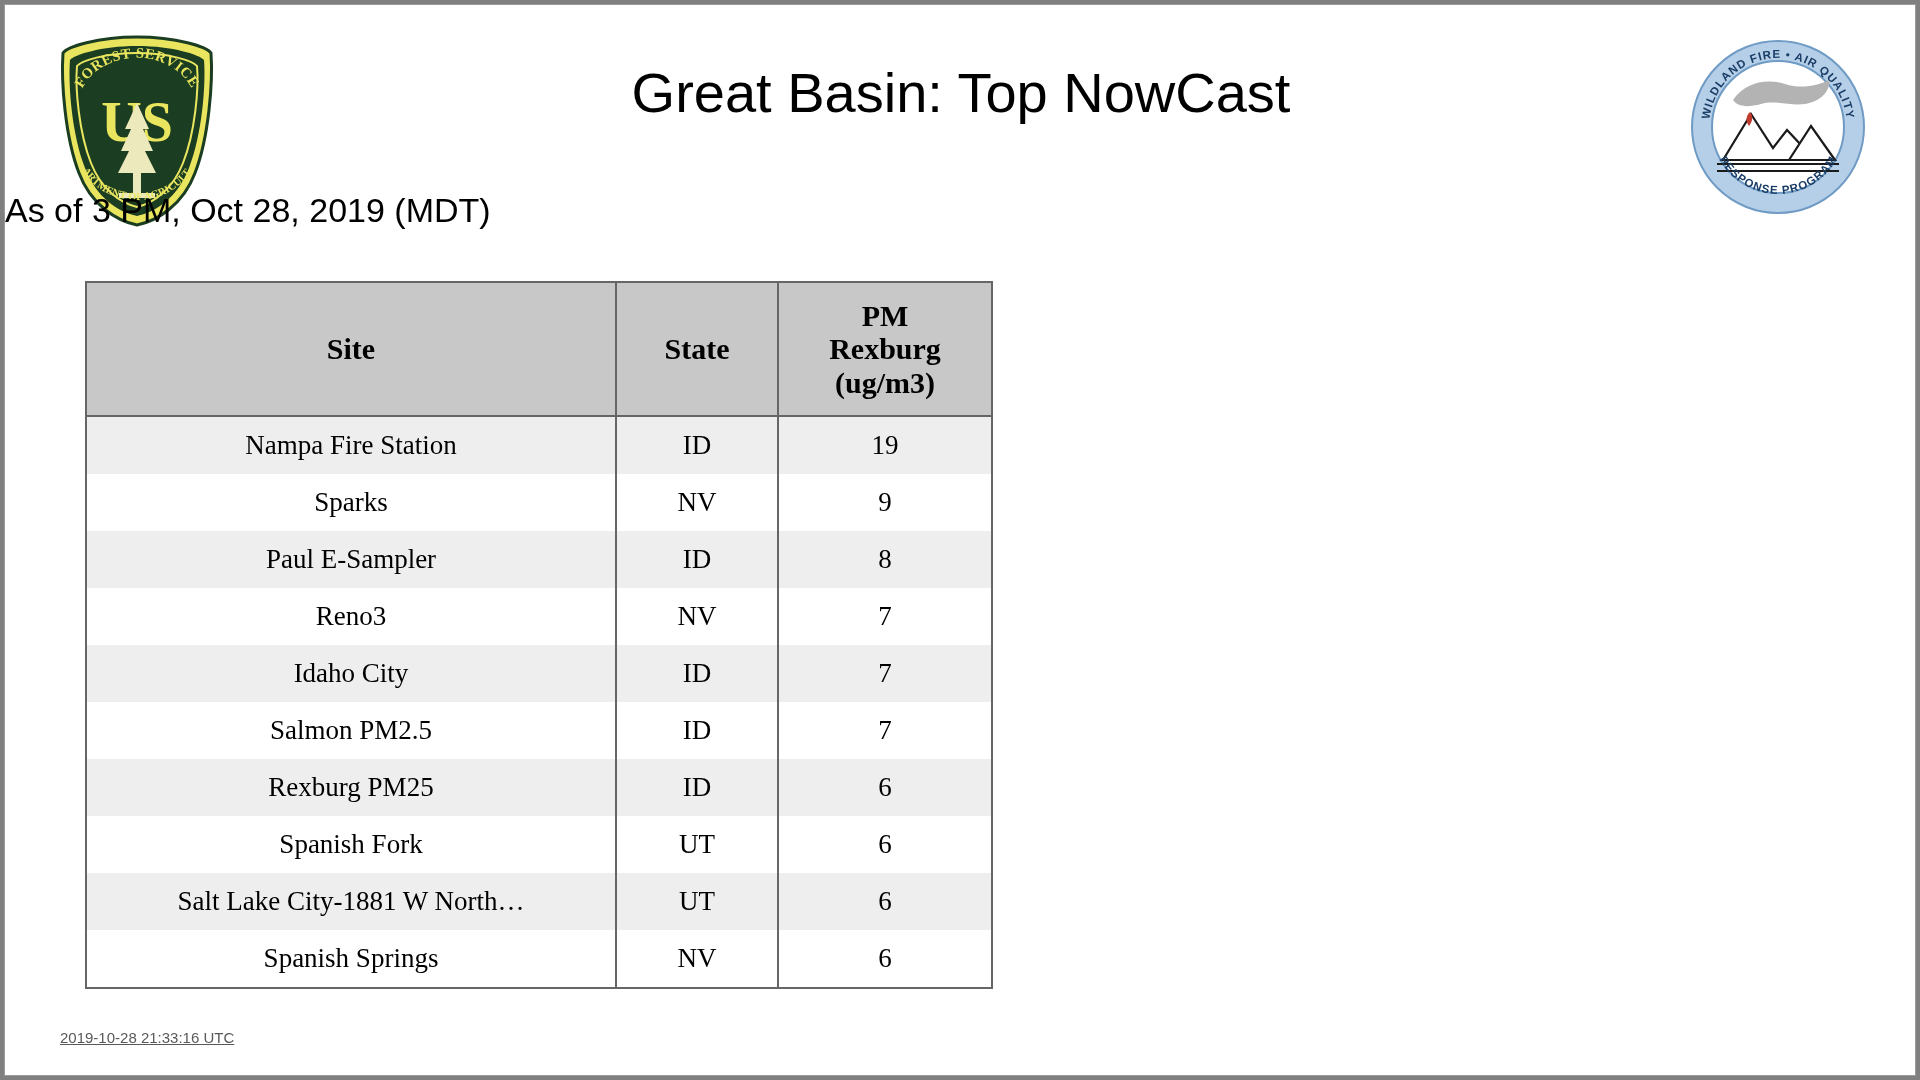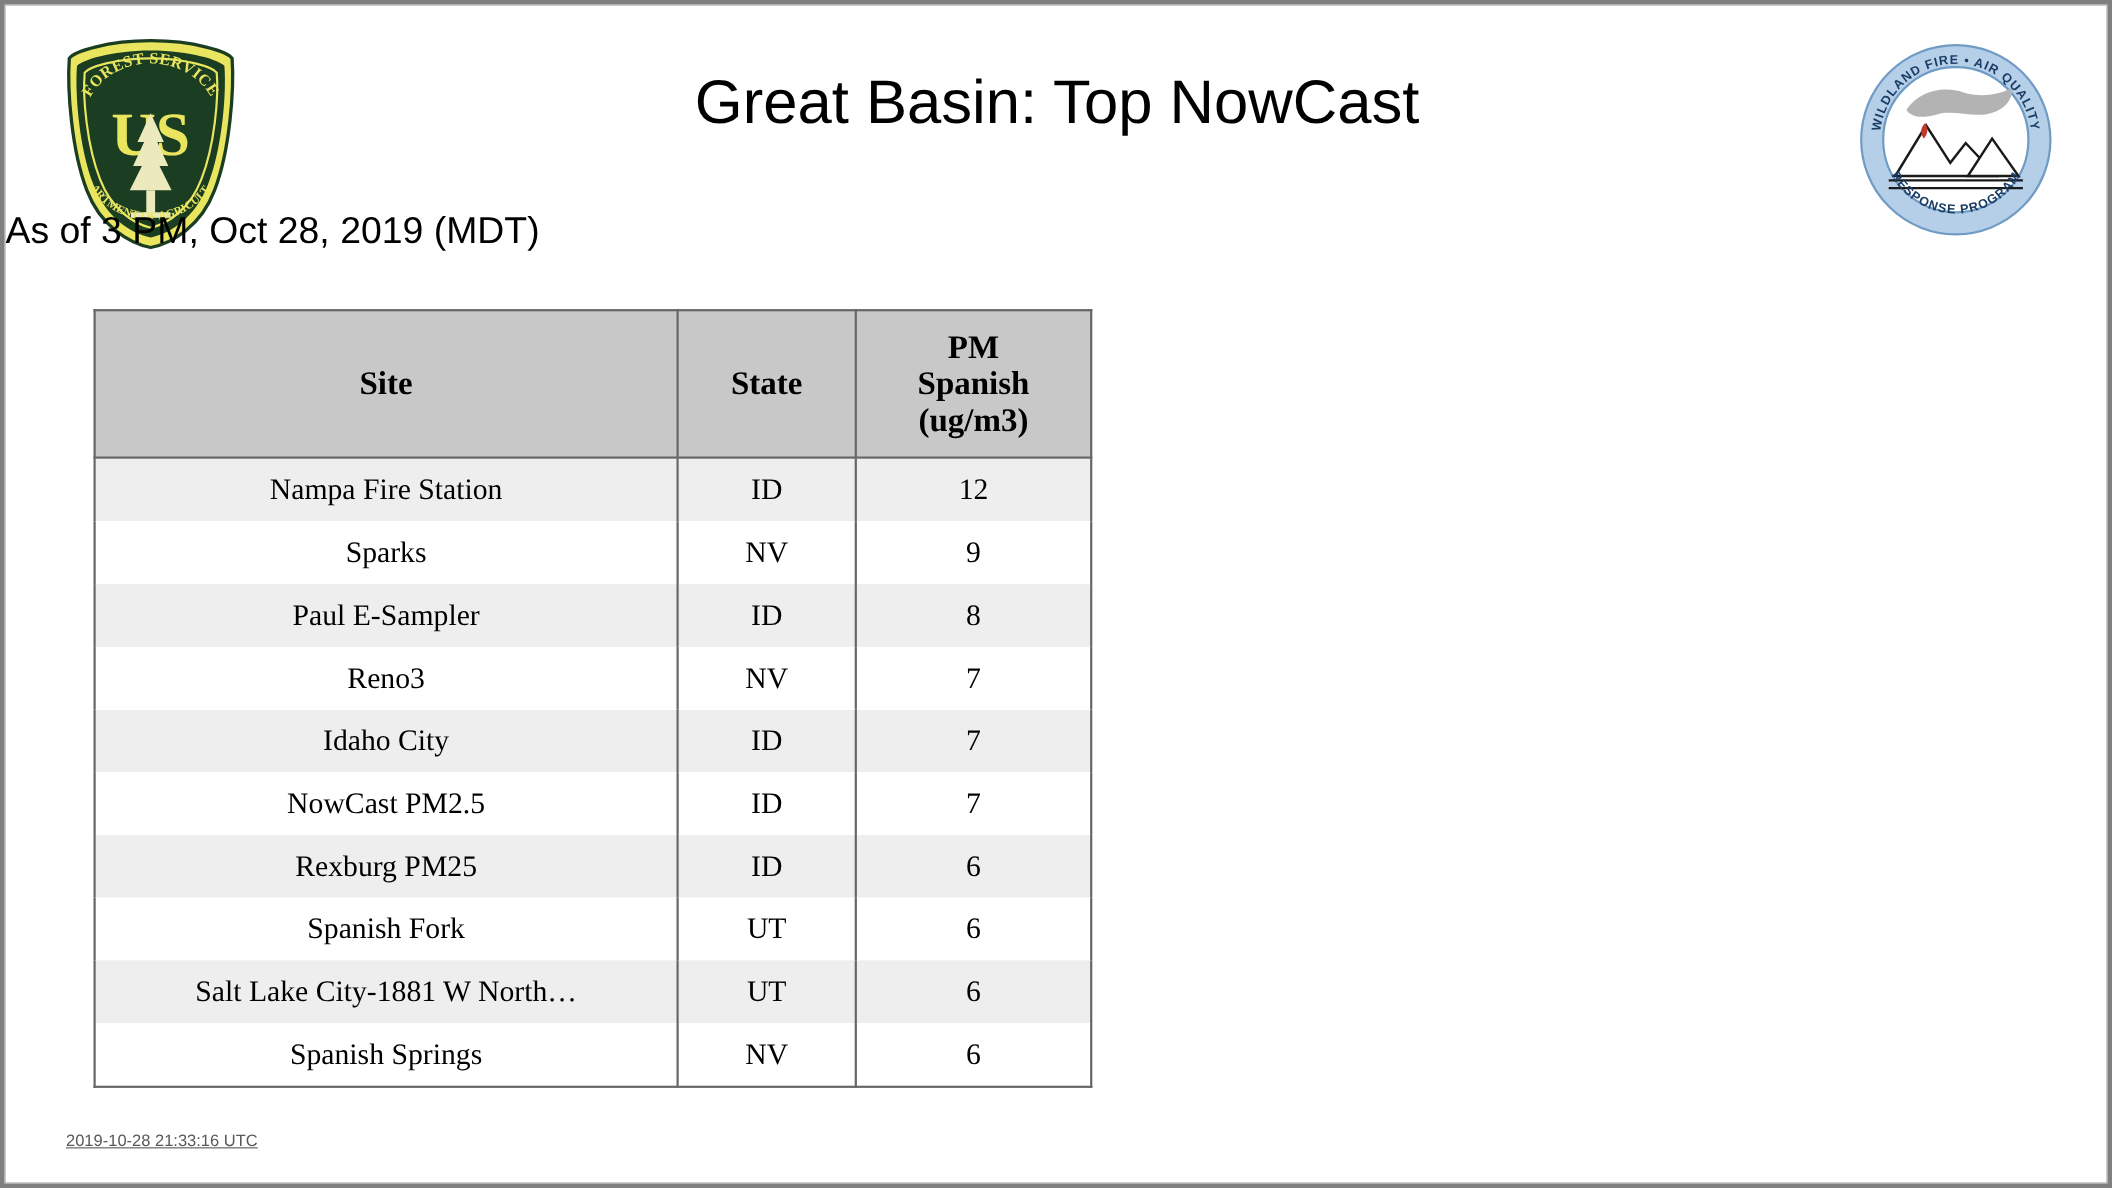--- a/index.html
+++ b/index.html
@@ -199,30 +199,30 @@
       <thead>
         <tr>
           <th>
             <span>Site</span>
           </th>
           <th>
             <span>State</span>
           </th>
           <th>
             <span>PM</span><br>
-            <span>Spanish</span><br>
+            <span>Rexburg</span><br>
             <span>(ug/m3)</span>
           </th>
         </tr>
       </thead>
       <tbody>
         <tr>
           <td>Nampa Fire Station</td>
           <td>ID</td>
-          <td>12</td>
+          <td>19</td>
         </tr>
         <tr>
           <td>Sparks</td>
           <td>NV</td>
           <td>9</td>
         </tr>
         <tr>
           <td>Paul E-Sampler</td>
           <td>ID</td>
           <td>8</td>
@@ -231,21 +231,21 @@
           <td>Reno3</td>
           <td>NV</td>
           <td>7</td>
         </tr>
         <tr>
           <td>Idaho City</td>
           <td>ID</td>
           <td>7</td>
         </tr>
         <tr>
-          <td>NowCast PM2.5</td>
+          <td>Salmon PM2.5</td>
           <td>ID</td>
           <td>7</td>
         </tr>
         <tr>
           <td>Rexburg PM25</td>
           <td>ID</td>
           <td>6</td>
         </tr>
         <tr>
           <td>Spanish Fork</td>

